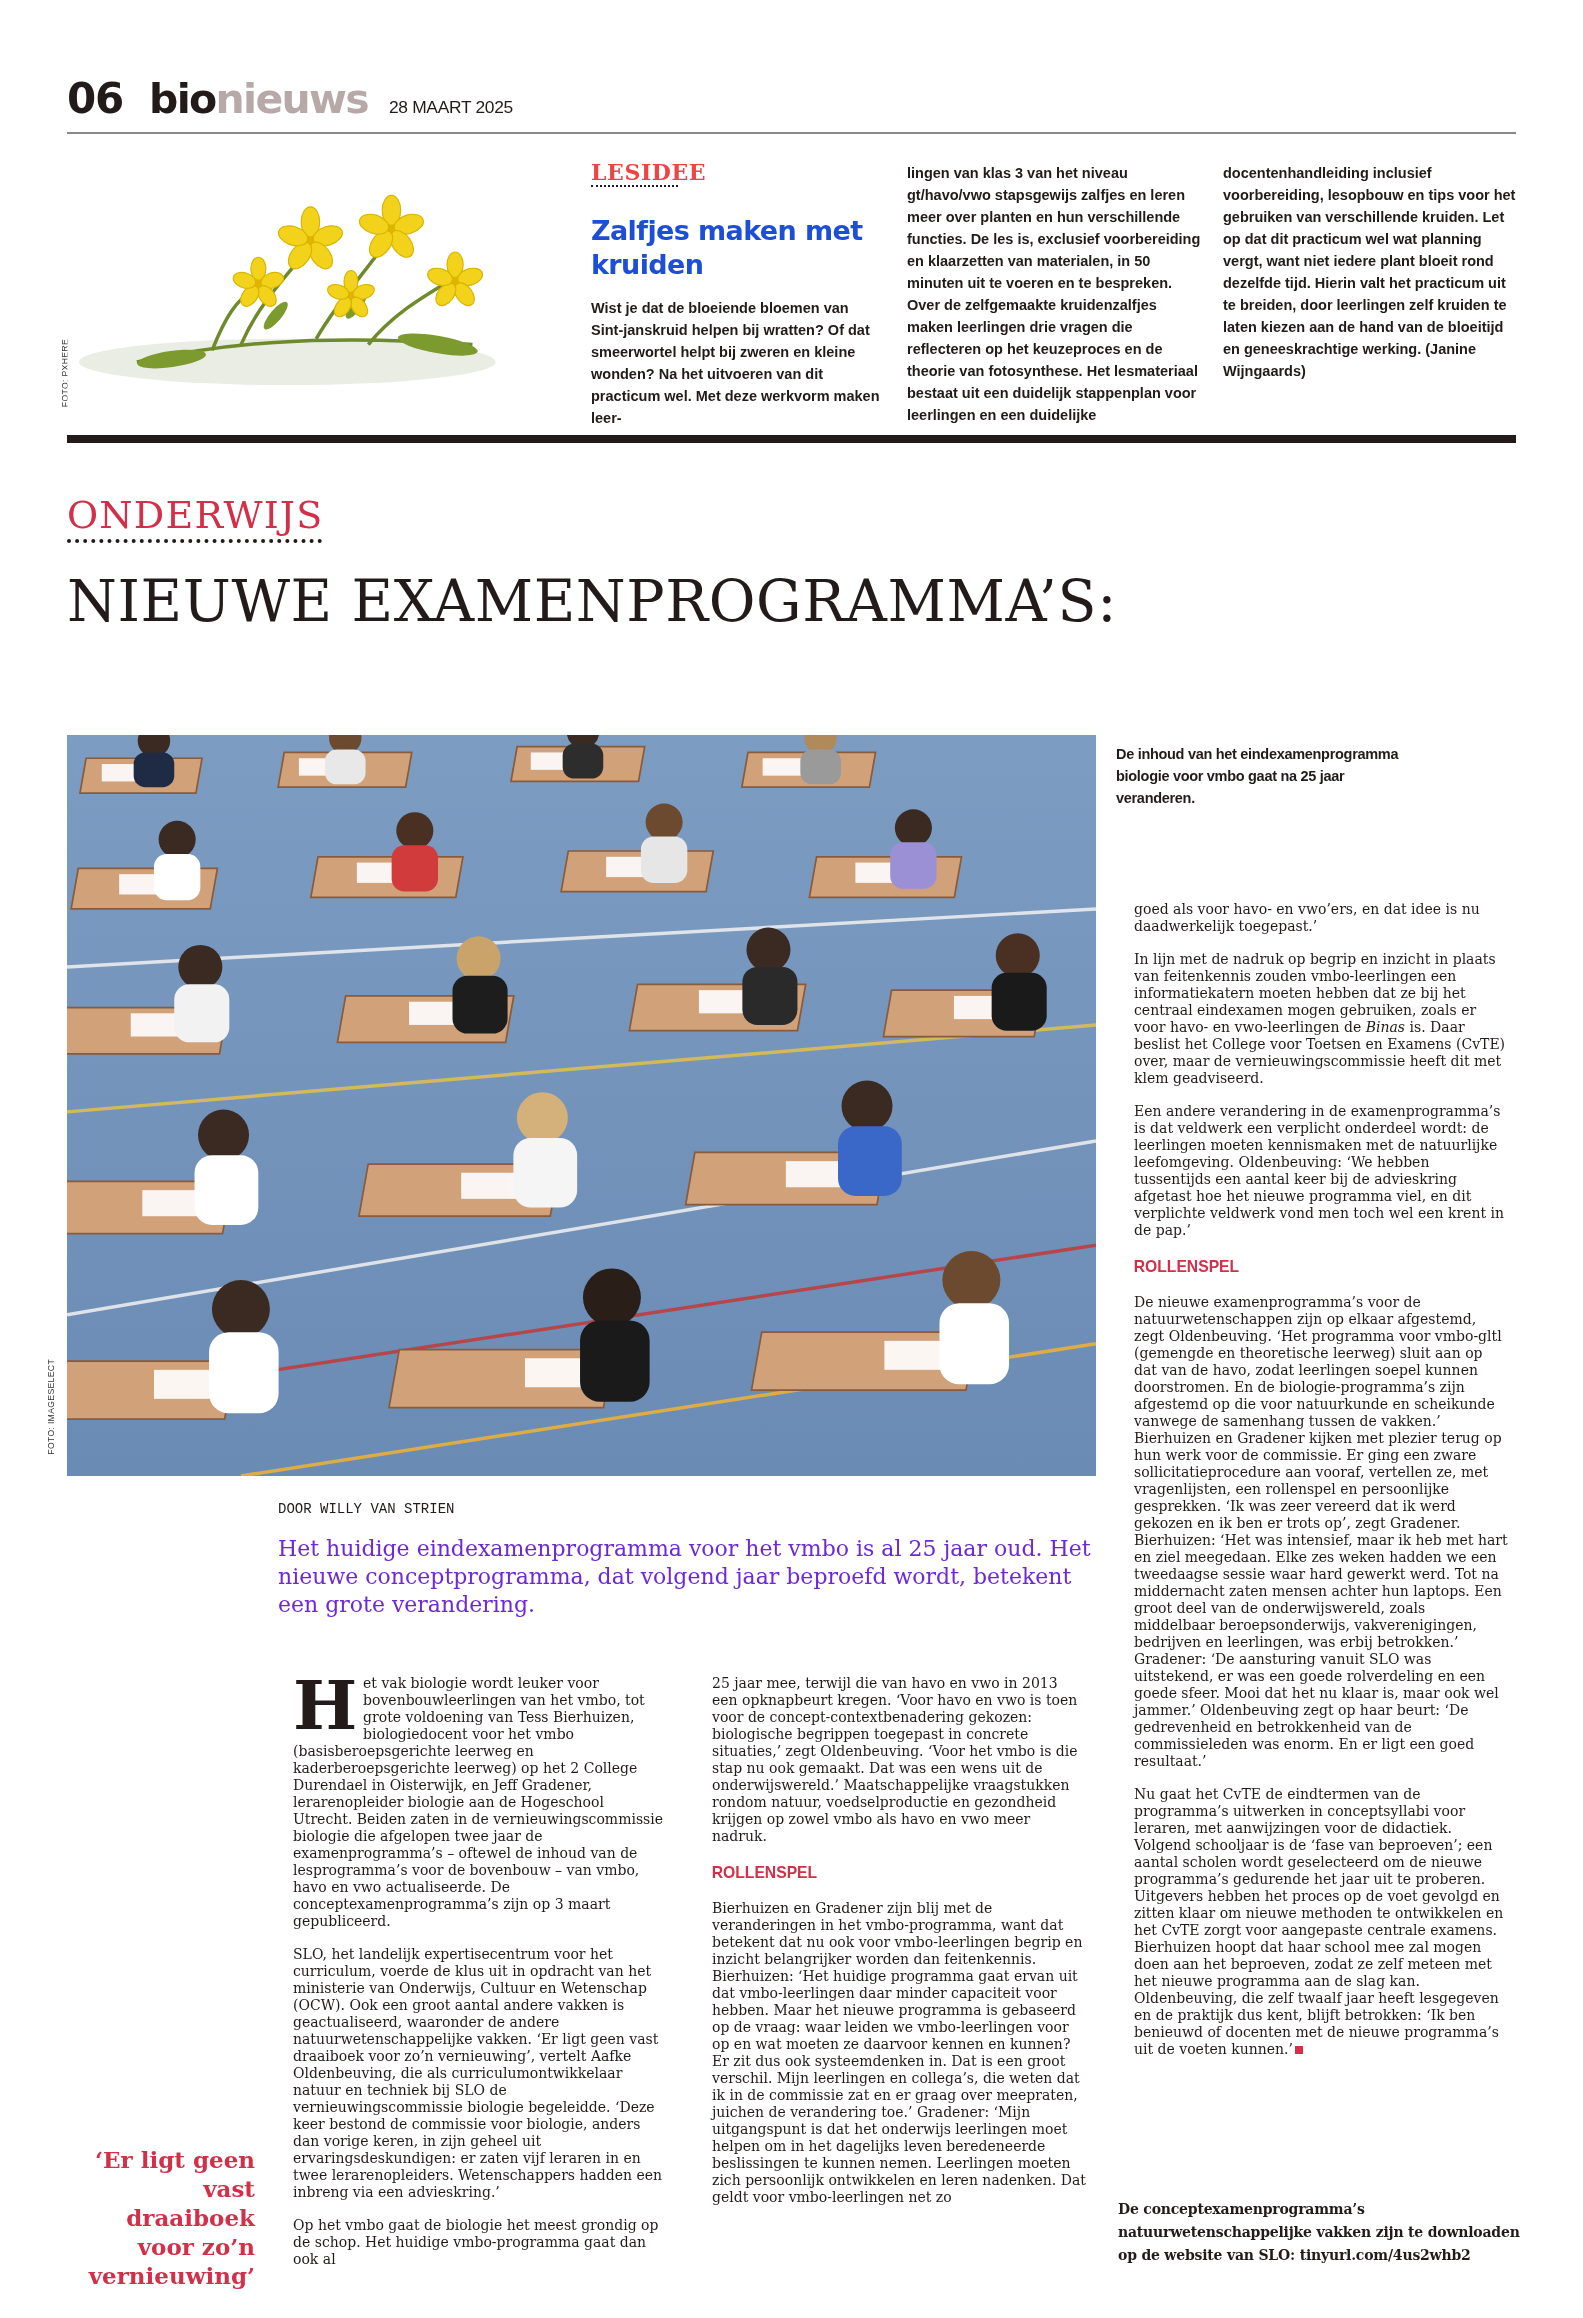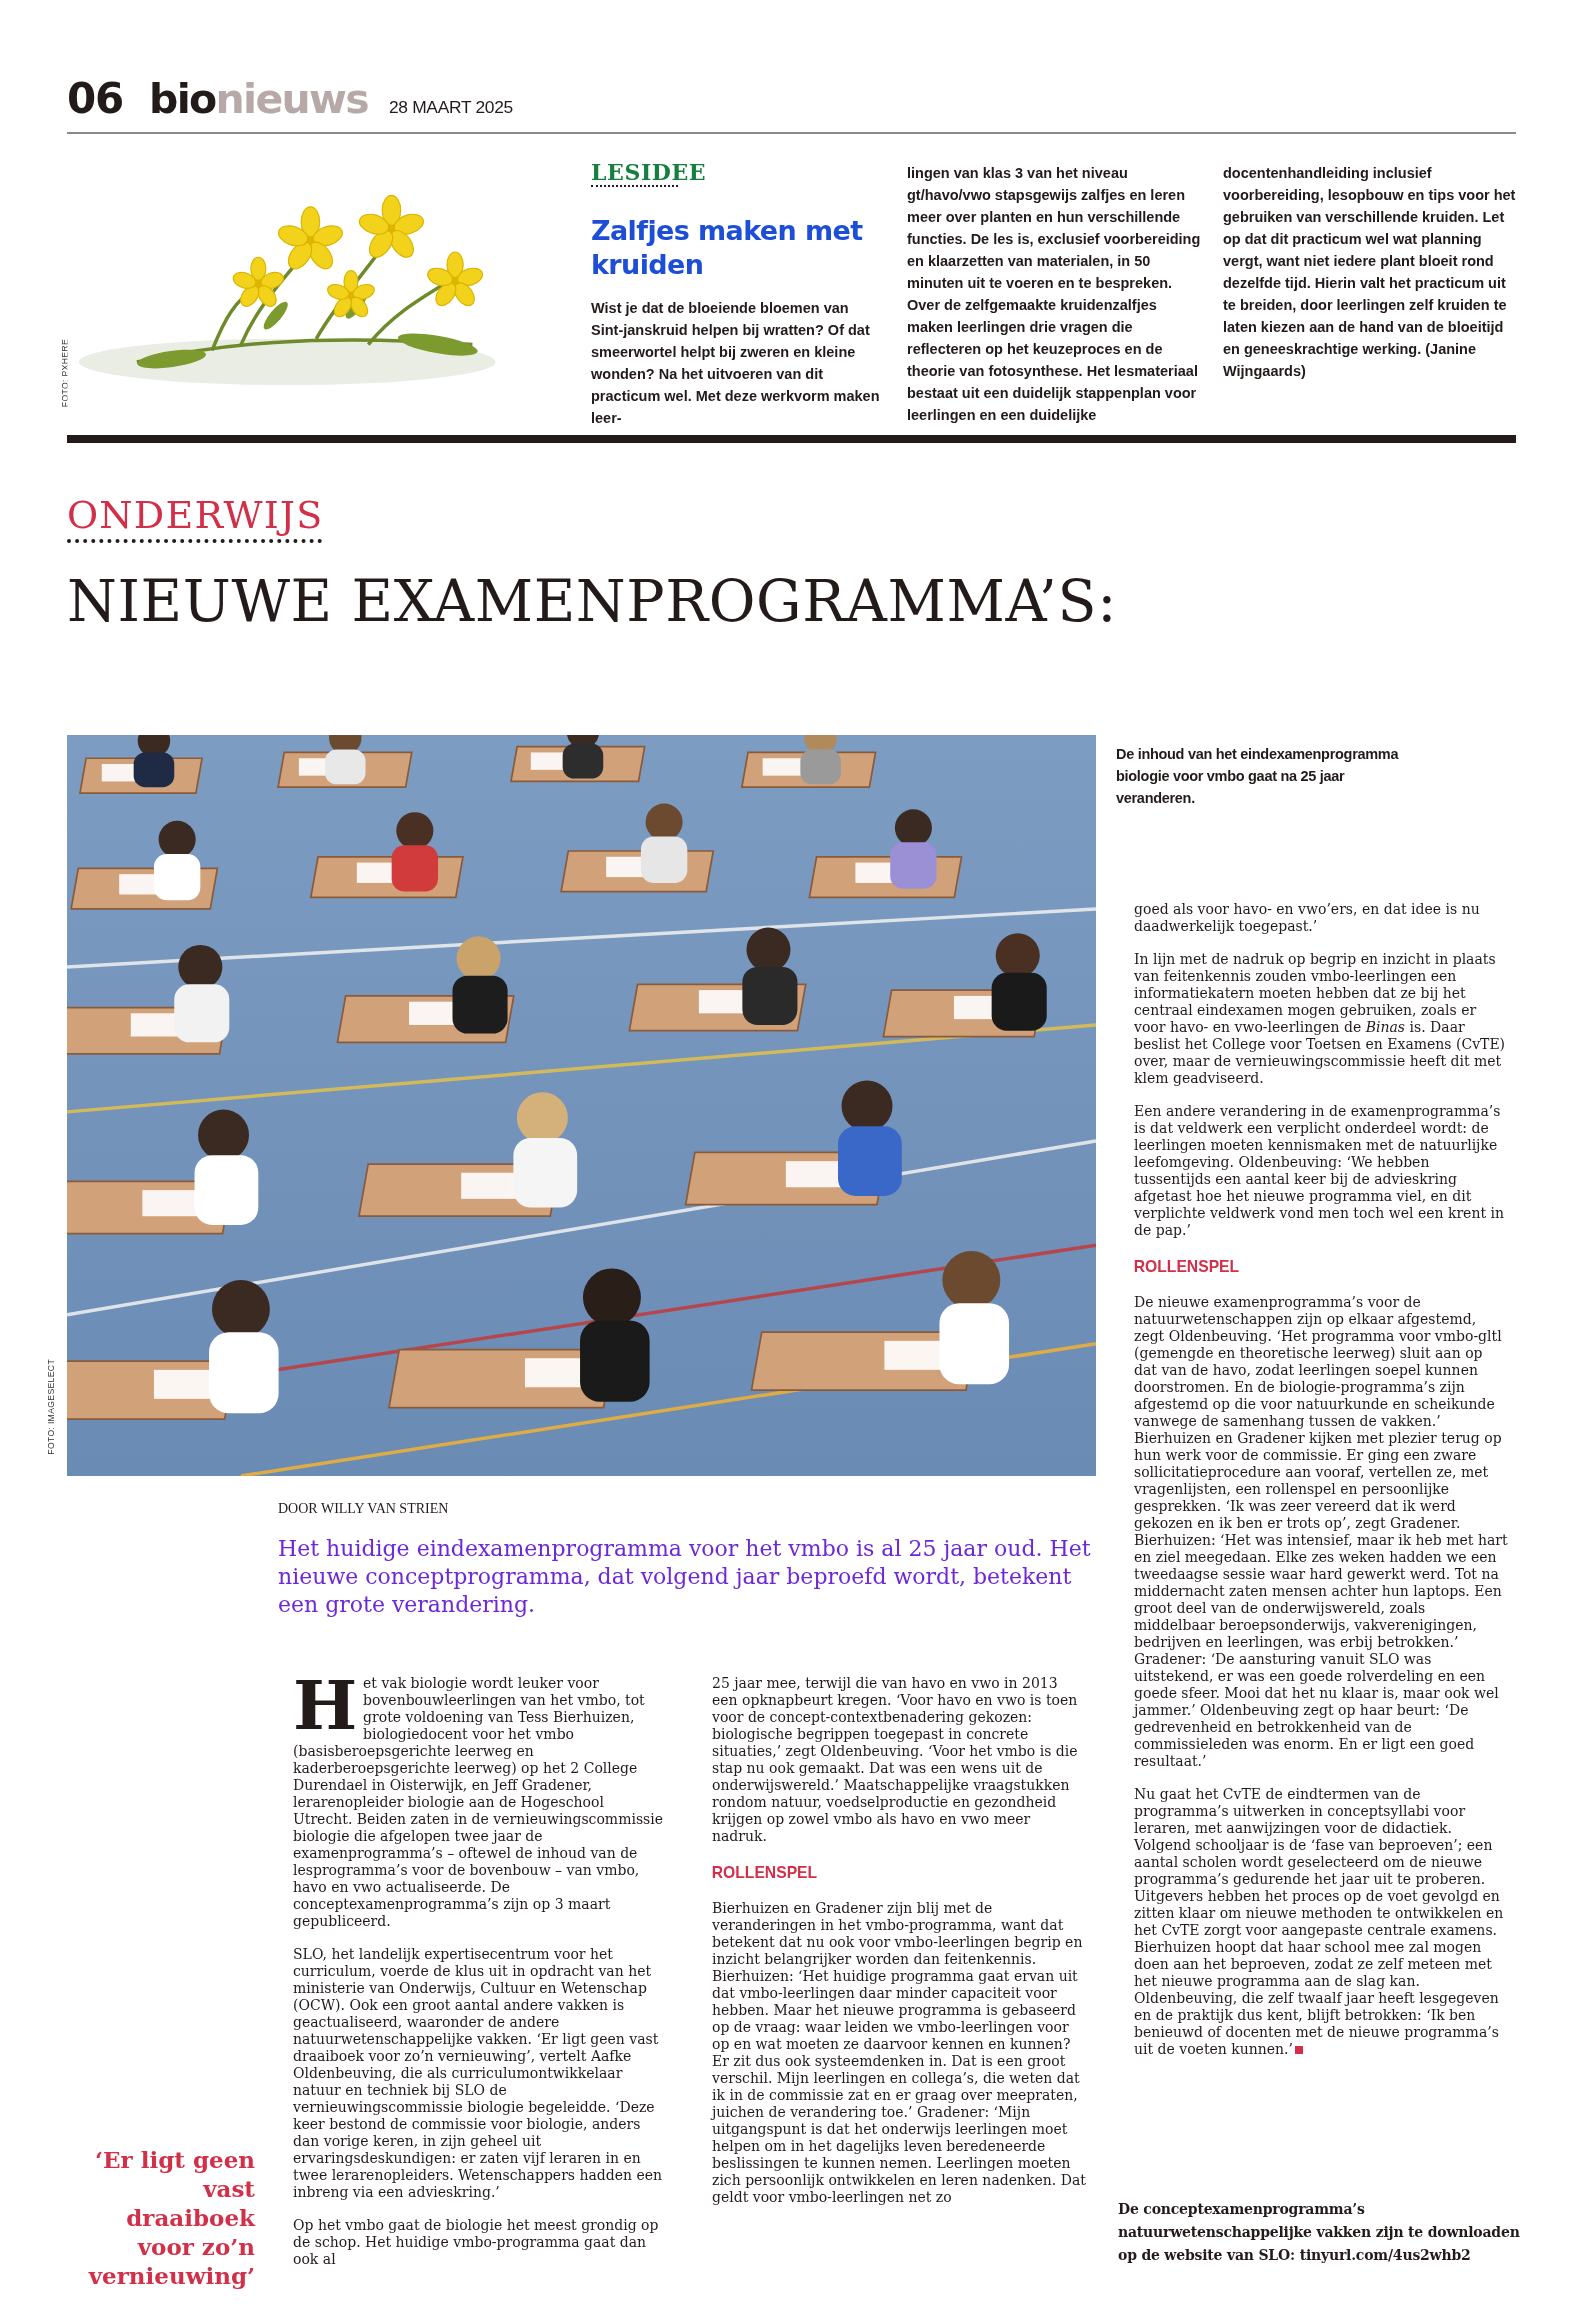--- a/index.html
+++ b/index.html
@@ -13,21 +13,21 @@
   .page-num { font-family: "DejaVu Sans", sans-serif; font-weight: bold; font-size: 42px; color: #231a1a; letter-spacing: -1.2px; line-height: 1; }
   .brand { margin-left: 26px; font-family: "DejaVu Sans", sans-serif; font-weight: bold; font-size: 41px; line-height: 1; letter-spacing: -1.7px; }
   .brand .bio { color: #231a1a; }
   .brand .nieuws { color: #b8a9a9; }
   .mast-date { margin-left: 21px; margin-bottom: 2.3px; font-family: "Liberation Sans", sans-serif; font-size: 17.4px; color: #231a1a; letter-spacing: -0.3px; }
   .mast-rule { left: 67px; top: 132px; width: 1449px; height: 1.7px; background: #8a8a8a; }
 
   
   .flower-photo { left: 67px; top: 171px; width: 484px; height: 243px; }
   .credit-vert { font-family: "Liberation Sans", sans-serif; font-size: 8.7px; color: #333; writing-mode: vertical-rl; transform: rotate(180deg); letter-spacing: 0.3px; }
-  .lesidee-label { left: 591px; top: 159px; font-family: "DejaVu Serif", serif; font-weight: bold; font-size: 22px; color: #15803d; letter-spacing: 0.6px; }
+  .lesidee-label { left: 591px; top: 159px; font-family: "DejaVu Serif", serif; font-weight: bold; font-size: 22px; color: #ef4444; letter-spacing: 0.6px; }
   .dotted { border-bottom: 2.9px dotted #231a1a; }
   .lesidee-dots { left: 591px; top: 185px; width: 87px; }
   .lesidee-title { left: 591px; top: 214px; width: 301px; font-family: "DejaVu Sans", sans-serif; font-weight: bold; font-size: 27px; line-height: 34px; color: #1d4ed8; letter-spacing: -0.6px; }
   .lesidee-col { font-family: "Liberation Sans", sans-serif; font-weight: bold; font-size: 14.5px; line-height: 22px; color: #231a1a; }
   .lesidee-col1 { left: 591px; top: 297px; width: 290px; }
   .lesidee-col2 { left: 907px; top: 162px; width: 296px; }
   .lesidee-col3 { left: 1223px; top: 162px; width: 296px; }
   .thick-rule { left: 67px; top: 435px; width: 1449px; height: 8px; background: #231a1a; }
 
   
@@ -43,21 +43,21 @@
   
   .caption { left: 1116px; top: 743px; width: 301px; font-family: "Liberation Sans", sans-serif; font-weight: bold; font-size: 14.5px; line-height: 22px; color: #231a1a; letter-spacing: -0.3px; }
   .body-text { font-family: "DejaVu Serif", serif; font-size: 14px; line-height: 17px; color: #231a1a; }
   .body-text p { margin: 16px; }
   .right-col { left: 1118px; top: 885px; width: 406px; }
   .subhead { font-family: "Liberation Sans", sans-serif; font-weight: bold; font-size: 15.7px; color: #d22f48; padding-left: 15.7px; line-height: 23px; margin-top: 10.4px; }
   .end-mark { display: inline-block; width: 8px; height: 8px; background: #d22f48; margin-left: 2.3px; vertical-align: middle; }
   .footnote { left: 1118px; top: 2198px; width: 406px; font-family: "DejaVu Serif", serif; font-weight: bold; font-size: 14px; line-height: 23px; color: #231a1a; letter-spacing: -0.2px; }
 
   
-  .byline { left: 278px; top: 1501px; font-family: Liberation Serif, serif; font-size: 14px; color: #231a1a; }
+  .byline { left: 278px; top: 1501px; font-family: Liberation Mono, monospace; font-size: 14px; color: #231a1a; }
   .intro { left: 278px; top: 1535px; width: 823px; font-family: "DejaVu Serif", serif; font-size: 22px; line-height: 28px; color: #6d28d9; }
 
   
   .col1 { left: 277px; top: 1659px; width: 406px; }
   .col2 { left: 696px; top: 1659px; width: 406px; }
   .dropcap { float: left; font-family: "DejaVu Serif", serif; font-weight: bold; font-size: 68px; line-height: 52px; margin: 3.5px 5.8px 0 0; color: #231a1a; }
 
   
   .pull-quote { left: 70px; top: 2145px; width: 185px; text-align: right; font-family: "DejaVu Serif", serif; font-weight: bold; font-size: 23px; line-height: 29px; color: #d22f48; }
 </style>

